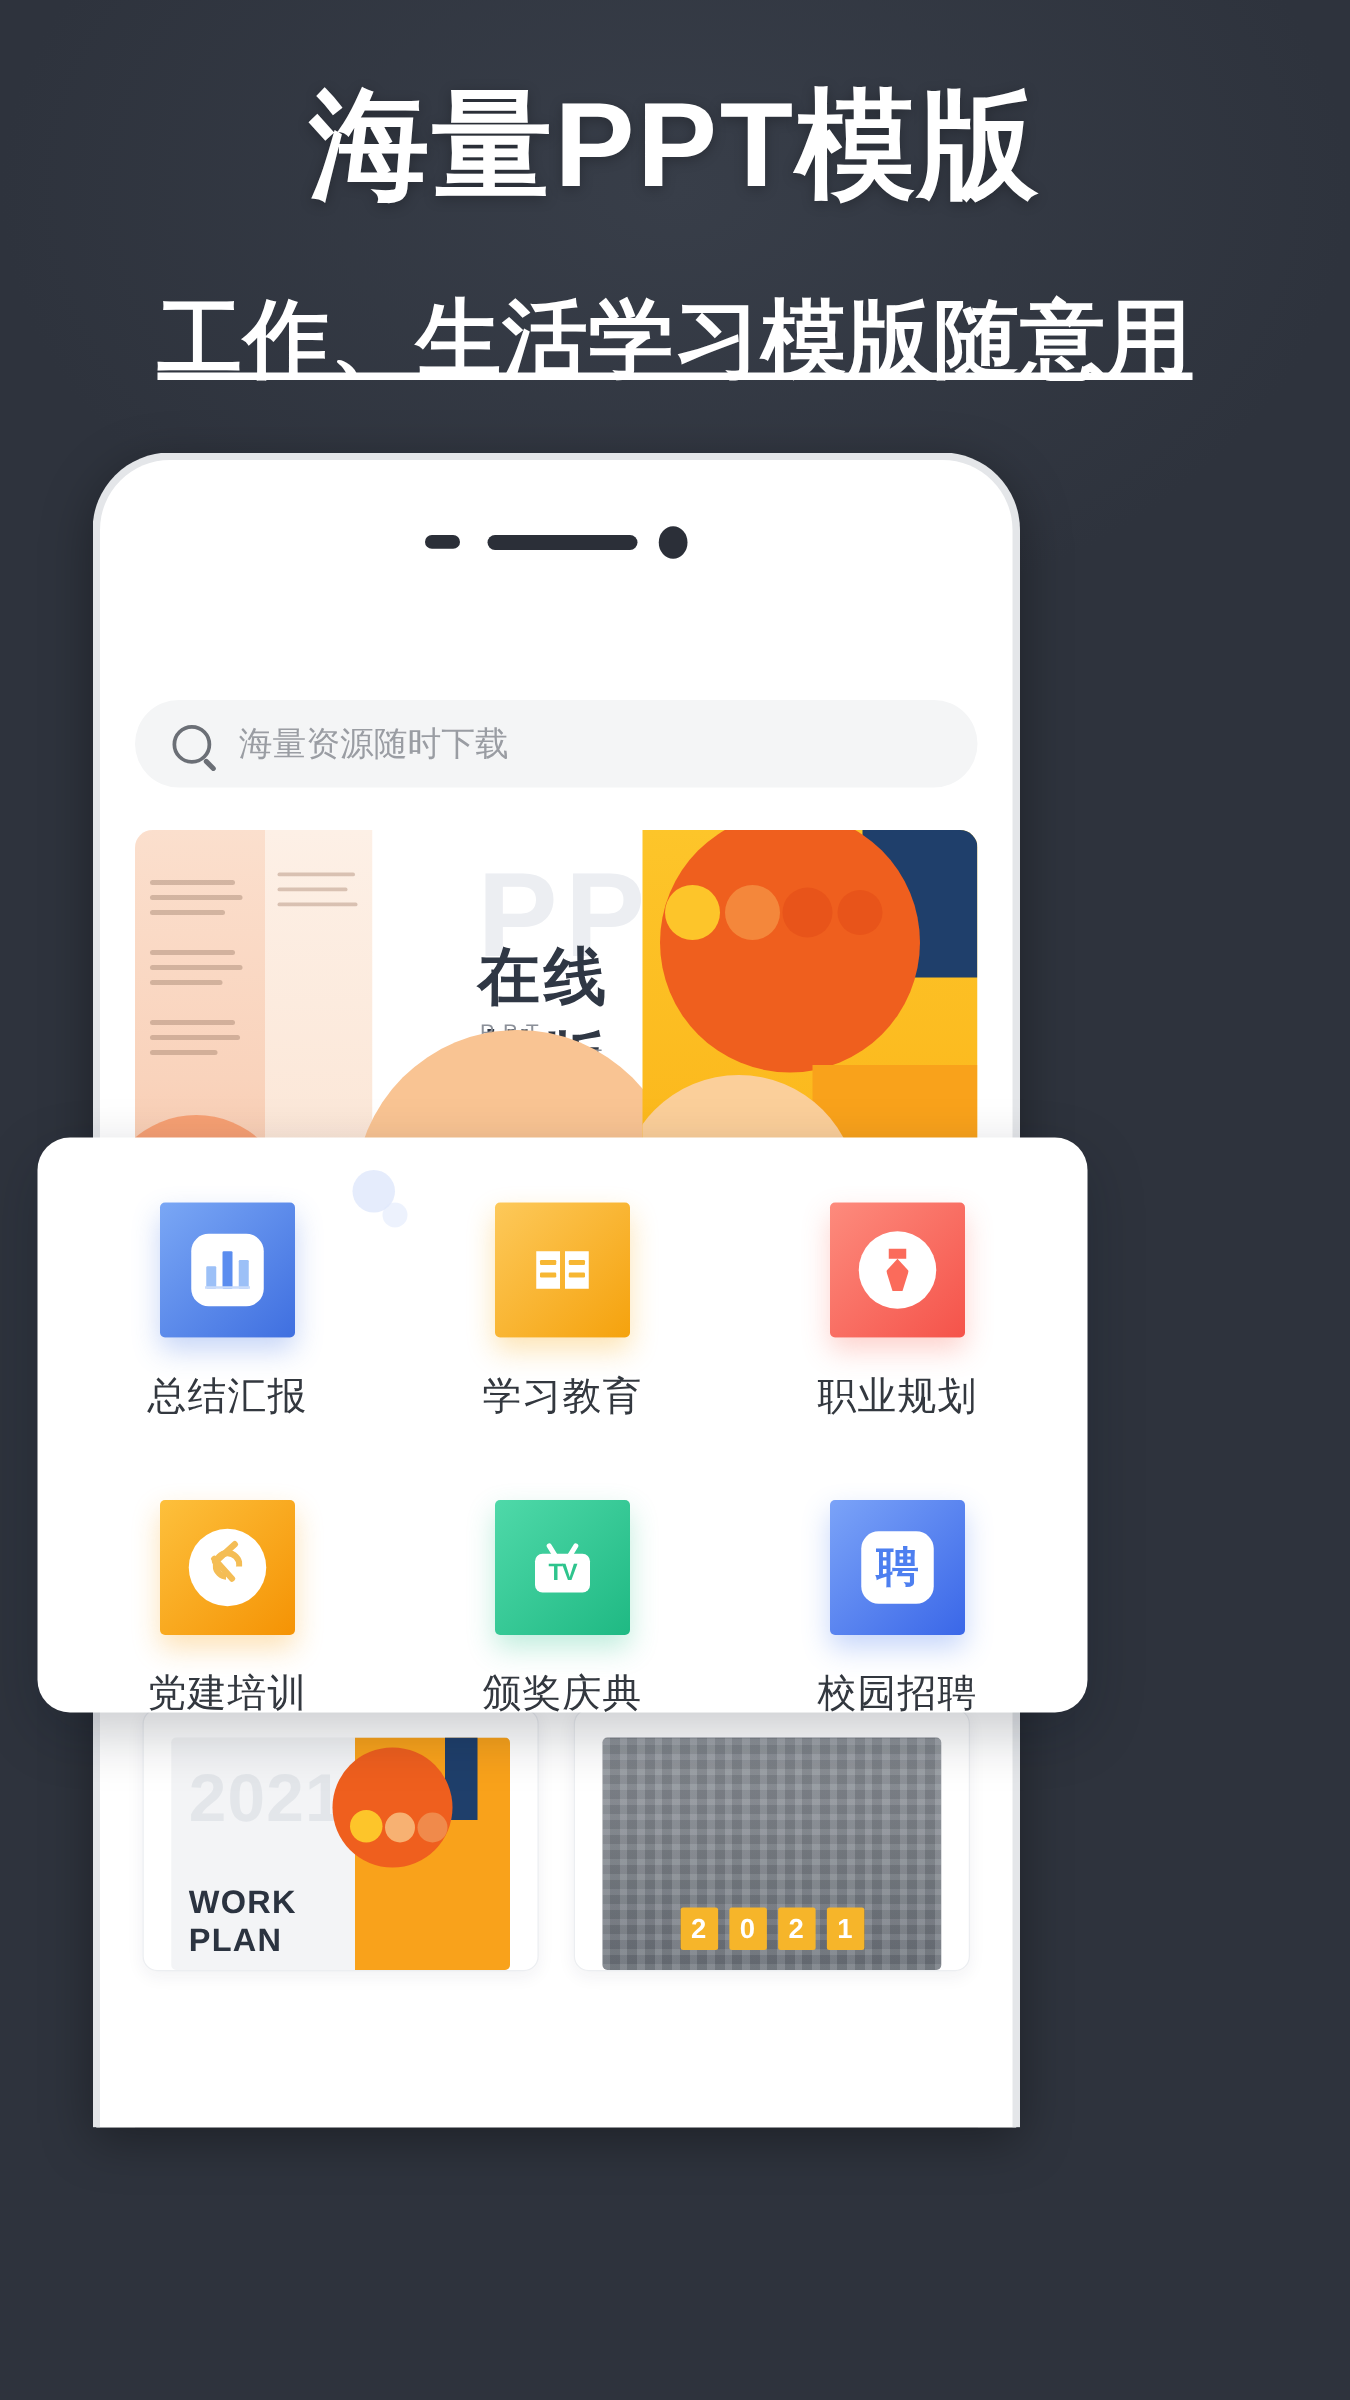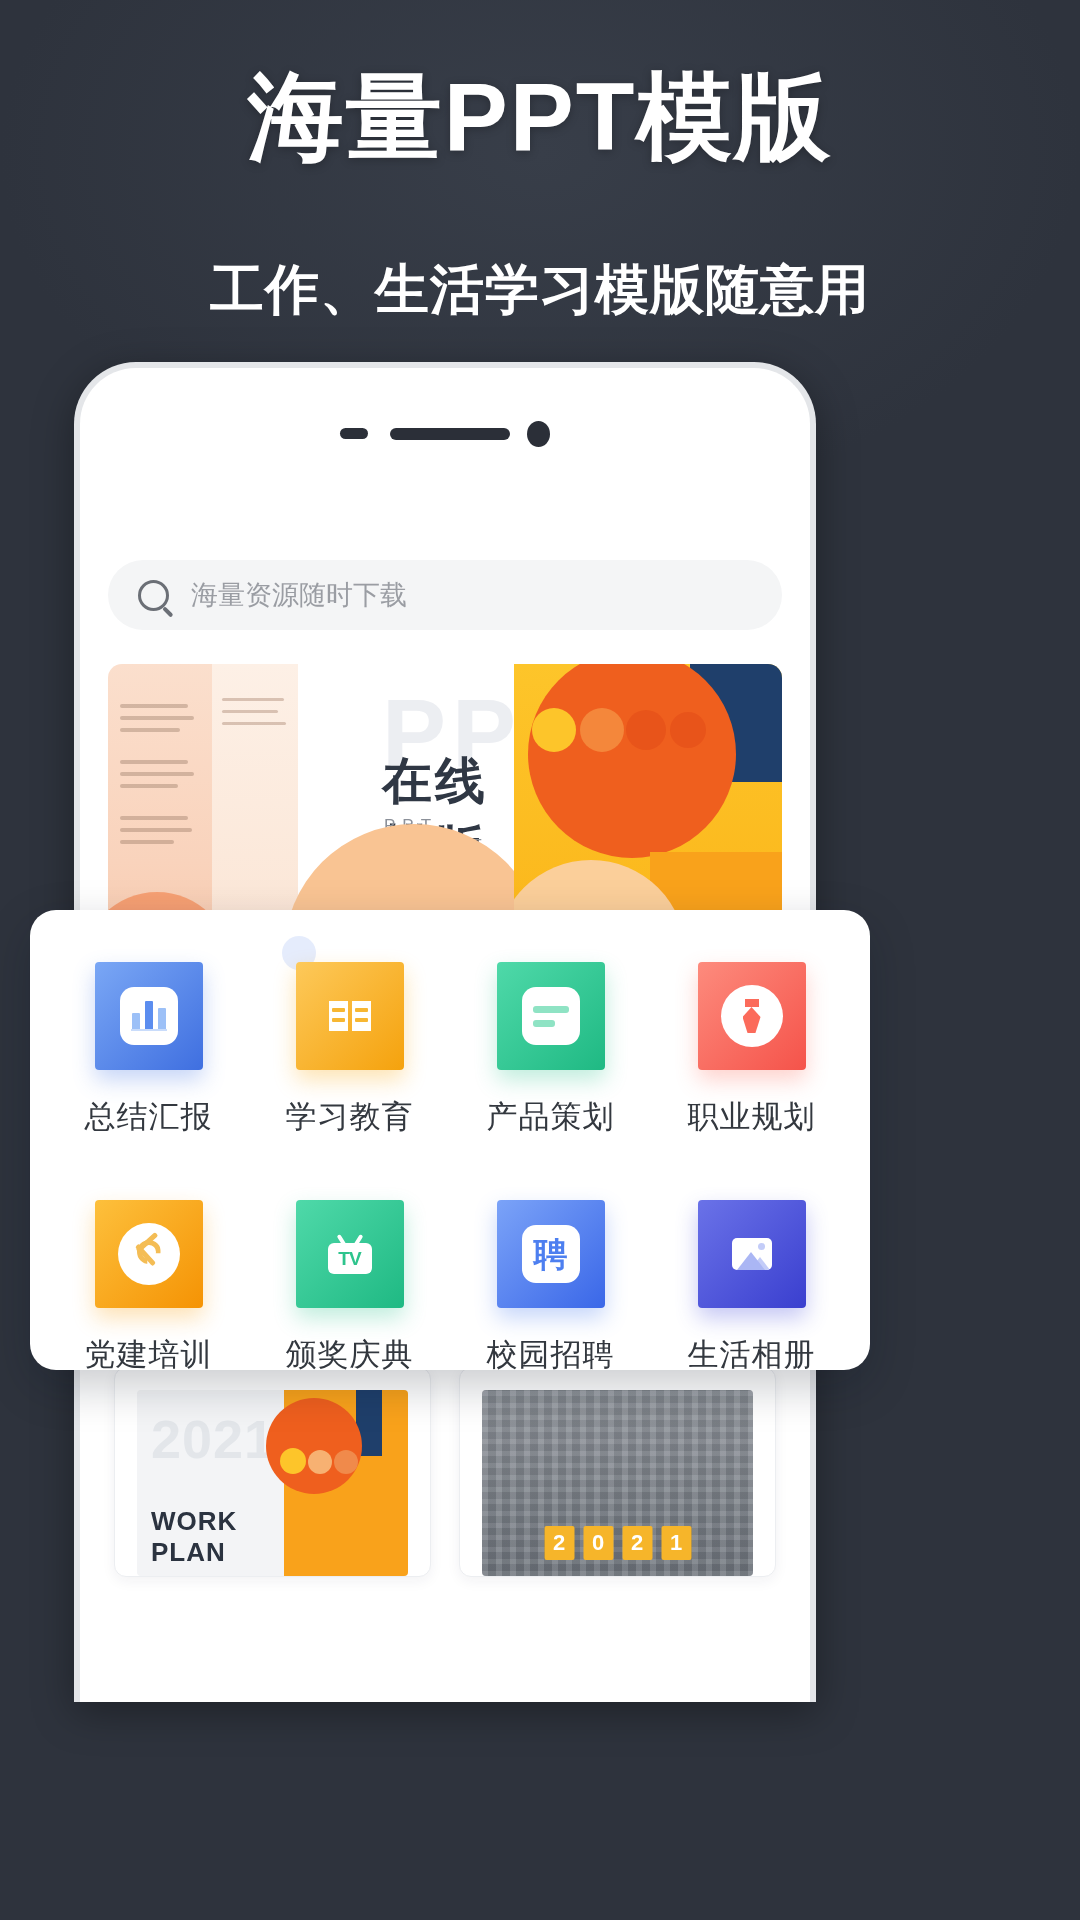--- a/index.html
+++ b/index.html
@@ -25,24 +25,25 @@
   .headline h1 {
     color:#ffffff;
     font-size:96px;
     font-weight:bold;
     letter-spacing:2px;
     line-height:1.15;
     text-shadow:0 2px 10px rgba(0,0,0,.25);
   }
   .headline h2 {
     color:#ffffff;
-    font-size:54px;
+    font-size:68px;
     font-weight:bold;
-    margin-top:82px;
+    margin-top:54px;
     letter-spacing:1px;
+    text-decoration:underline;
   }
 
   
   .phone {
     position:absolute;
     left:74px; top:362px;
     width:742px; height:1340px;
     background:#ffffff;
     border-radius:62px 62px 0 0;
     border:6px solid #e4e6e9;
@@ -471,31 +472,20 @@
               <div class="ln" style="left:3px;top:7px;width:13px"></div>
               <div class="ln" style="left:3px;top:17px;width:13px"></div>
               <div class="ln" style="right:3px;top:7px;width:13px"></div>
               <div class="ln" style="right:3px;top:17px;width:13px"></div>
             </div>
           </div>
         </div>
         <div class="cat-label">学习教育</div>
       </div>
 
-      <div class="cat">
-        <div class="cat-ico" style="background:linear-gradient(135deg,#4fd9a9,#1fb983);box-shadow:0 10px 22px rgba(46,196,141,.30)">
-          <div class="tile">
-            <div class="doc-lines">
-                <i></i>
-                <i></i>
-              </div>
-          </div>
-        </div>
-        <div class="cat-label">产品策划</div>
-      </div>
 
       <div class="cat">
         <div class="cat-ico" style="background:linear-gradient(135deg,#fd8b7d,#f5534a);box-shadow:0 10px 22px rgba(251,107,91,.30)">
           <div class="tile round">
             <div class="tie">
                 <div class="k"></div>
                 <div class="b"></div>
               </div>
           </div>
         </div>
@@ -535,28 +525,16 @@
 
       <div class="cat">
         <div class="cat-ico" style="background:linear-gradient(135deg,#7ba3f8,#3a67e8);box-shadow:0 10px 22px rgba(77,127,240,.32)">
           <div class="tile">
             <span class="pin">聘</span>
           </div>
         </div>
         <div class="cat-label">校园招聘</div>
       </div>
 
-      <div class="cat">
-        <div class="cat-ico" style="background:linear-gradient(135deg,#6a72e8,#3a3fcf);box-shadow:0 10px 22px rgba(74,82,221,.32)">
-          <div class="tile" style="background:transparent">
-            <div class="pic">
-                <div class="sun"></div>
-                <div class="mt2"></div>
-                <div class="mt"></div>
-              </div>
-          </div>
-        </div>
-        <div class="cat-label">生活相册</div>
-      </div>
     </div>
   </div>
 
 </div>
 
 </body></html>

